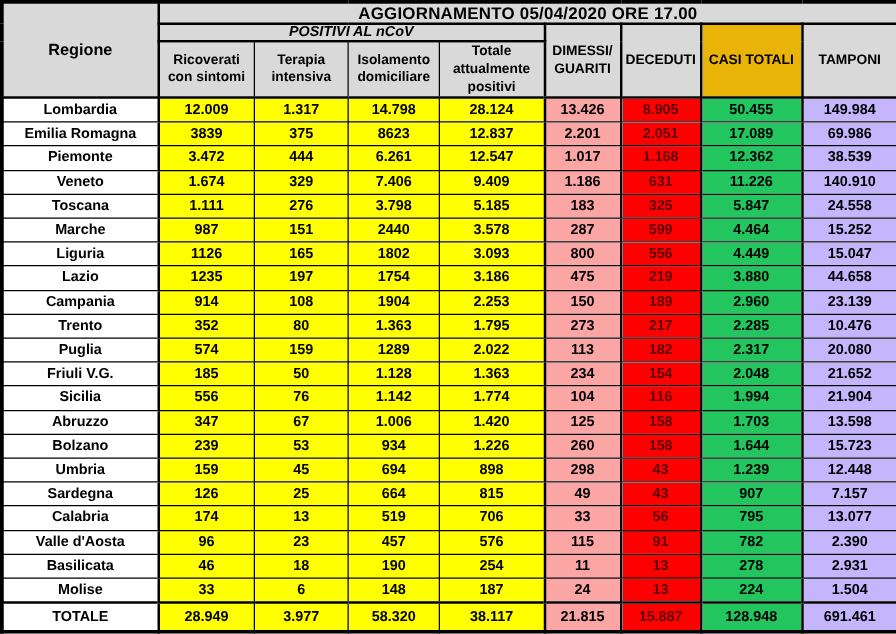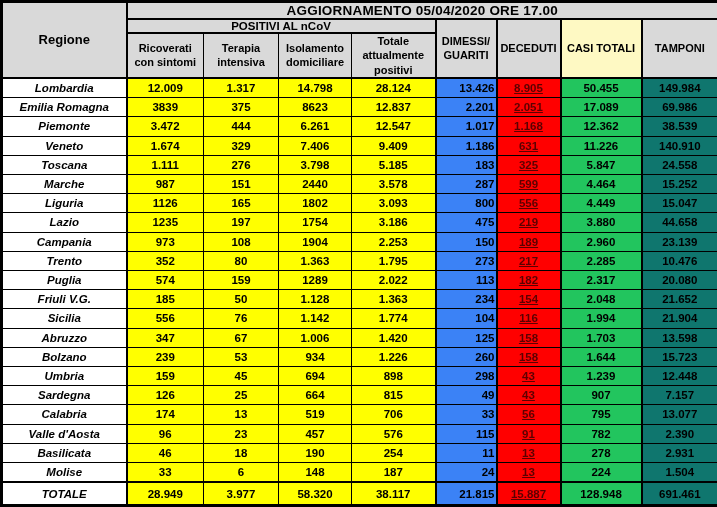--- a/index.html
+++ b/index.html
@@ -24,31 +24,31 @@
     overflow: hidden;
   }
   
   .bR2 { border-right-width: 2px; }
   .bB2 { border-bottom-width: 2px; }
   .bT2 { border-top-width: 2px; }
   table.covid { border: 3px solid #000; }
 
   .hdr   { background: #d9d9d9; }
   .title-cell { font-size: 13.5px; letter-spacing: .2px; }
-  .group-cell { font-size: 11.5px; }
+  .group-cell { font-size: 11.5px; font-style: italic; }
   .sub   { font-size: 11px; line-height: 1.3; white-space: pre-line; }
   .region-hdr { font-size: 13px; }
 
-  .region { background: #ffffff; font-size: 11.5px; font-style: italic; }
+  .region { background: #ffffff; font-size: 11.5px; }
   .yellow { background: #ffff00; }
-  .green  { background: #3b82f6; text-align: right; }
-  .red    { background: #ff0000; color: #5c0000; text-decoration: underline; }
+  .green  { background: #fca5a5; }
+  .red    { background: #ff0000; color: #5c0000; }
   .orange { background: #22c55e; }
-  .grayc  { background: #0f766e; }
-  .hdr-orange { background: #fef9c3; }
+  .grayc  { background: #c4b5fd; }
+  .hdr-orange { background: #eab308; }
 
   tbody td { font-size: 11.5px; height: 17px; }
   tr.totale-row td { height: 19px; }
 </style>
 </head>
 <body>
 
 <table class="covid">
   <colgroup>
     <col style="width:125px">
@@ -171,21 +171,21 @@
         <td class="yellow">197</td>
         <td class="yellow">1754</td>
         <td class="yellow bR2">3.186</td>
         <td class="green bR2">475</td>
         <td class="red bR2">219</td>
         <td class="orange bR2">3.880</td>
         <td class="grayc">44.658</td>
       </tr>
       <tr>
         <td class="region bR2">Campania</td>
-        <td class="yellow">973</td>
+        <td class="yellow">914</td>
         <td class="yellow">108</td>
         <td class="yellow">1904</td>
         <td class="yellow bR2">2.253</td>
         <td class="green bR2">150</td>
         <td class="red bR2">189</td>
         <td class="orange bR2">2.960</td>
         <td class="grayc">23.139</td>
       </tr>
       <tr>
         <td class="region bR2">Trento</td>

